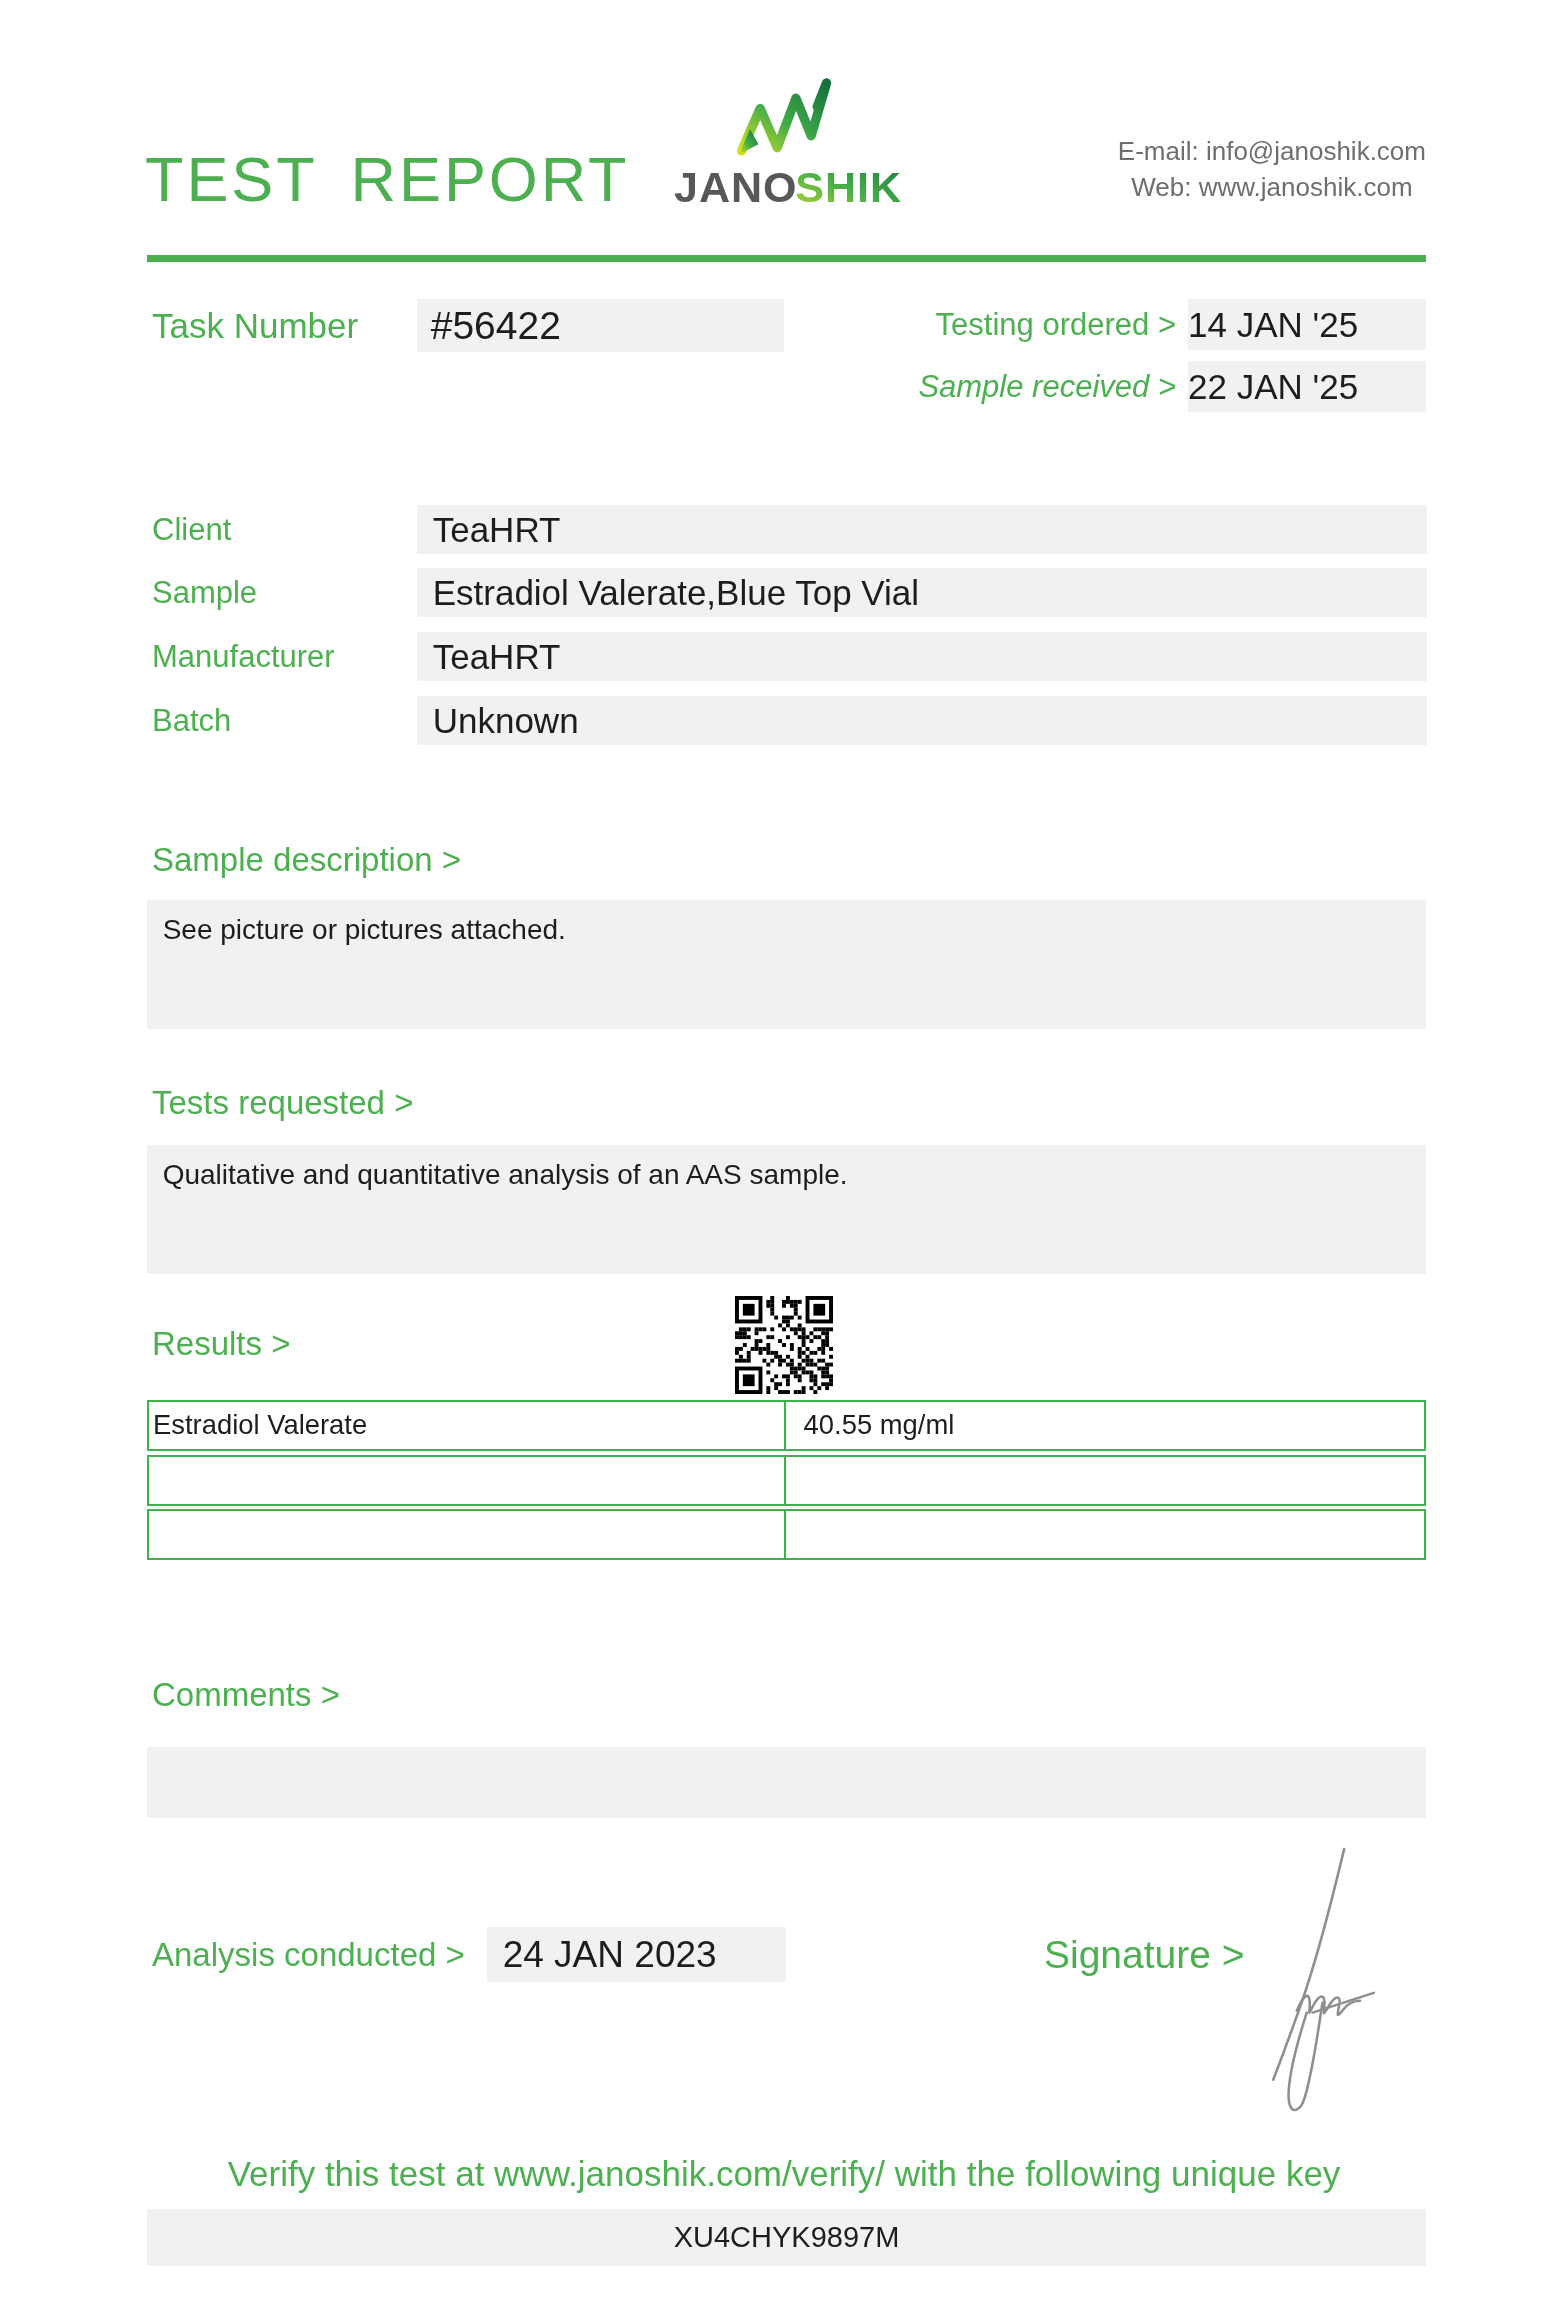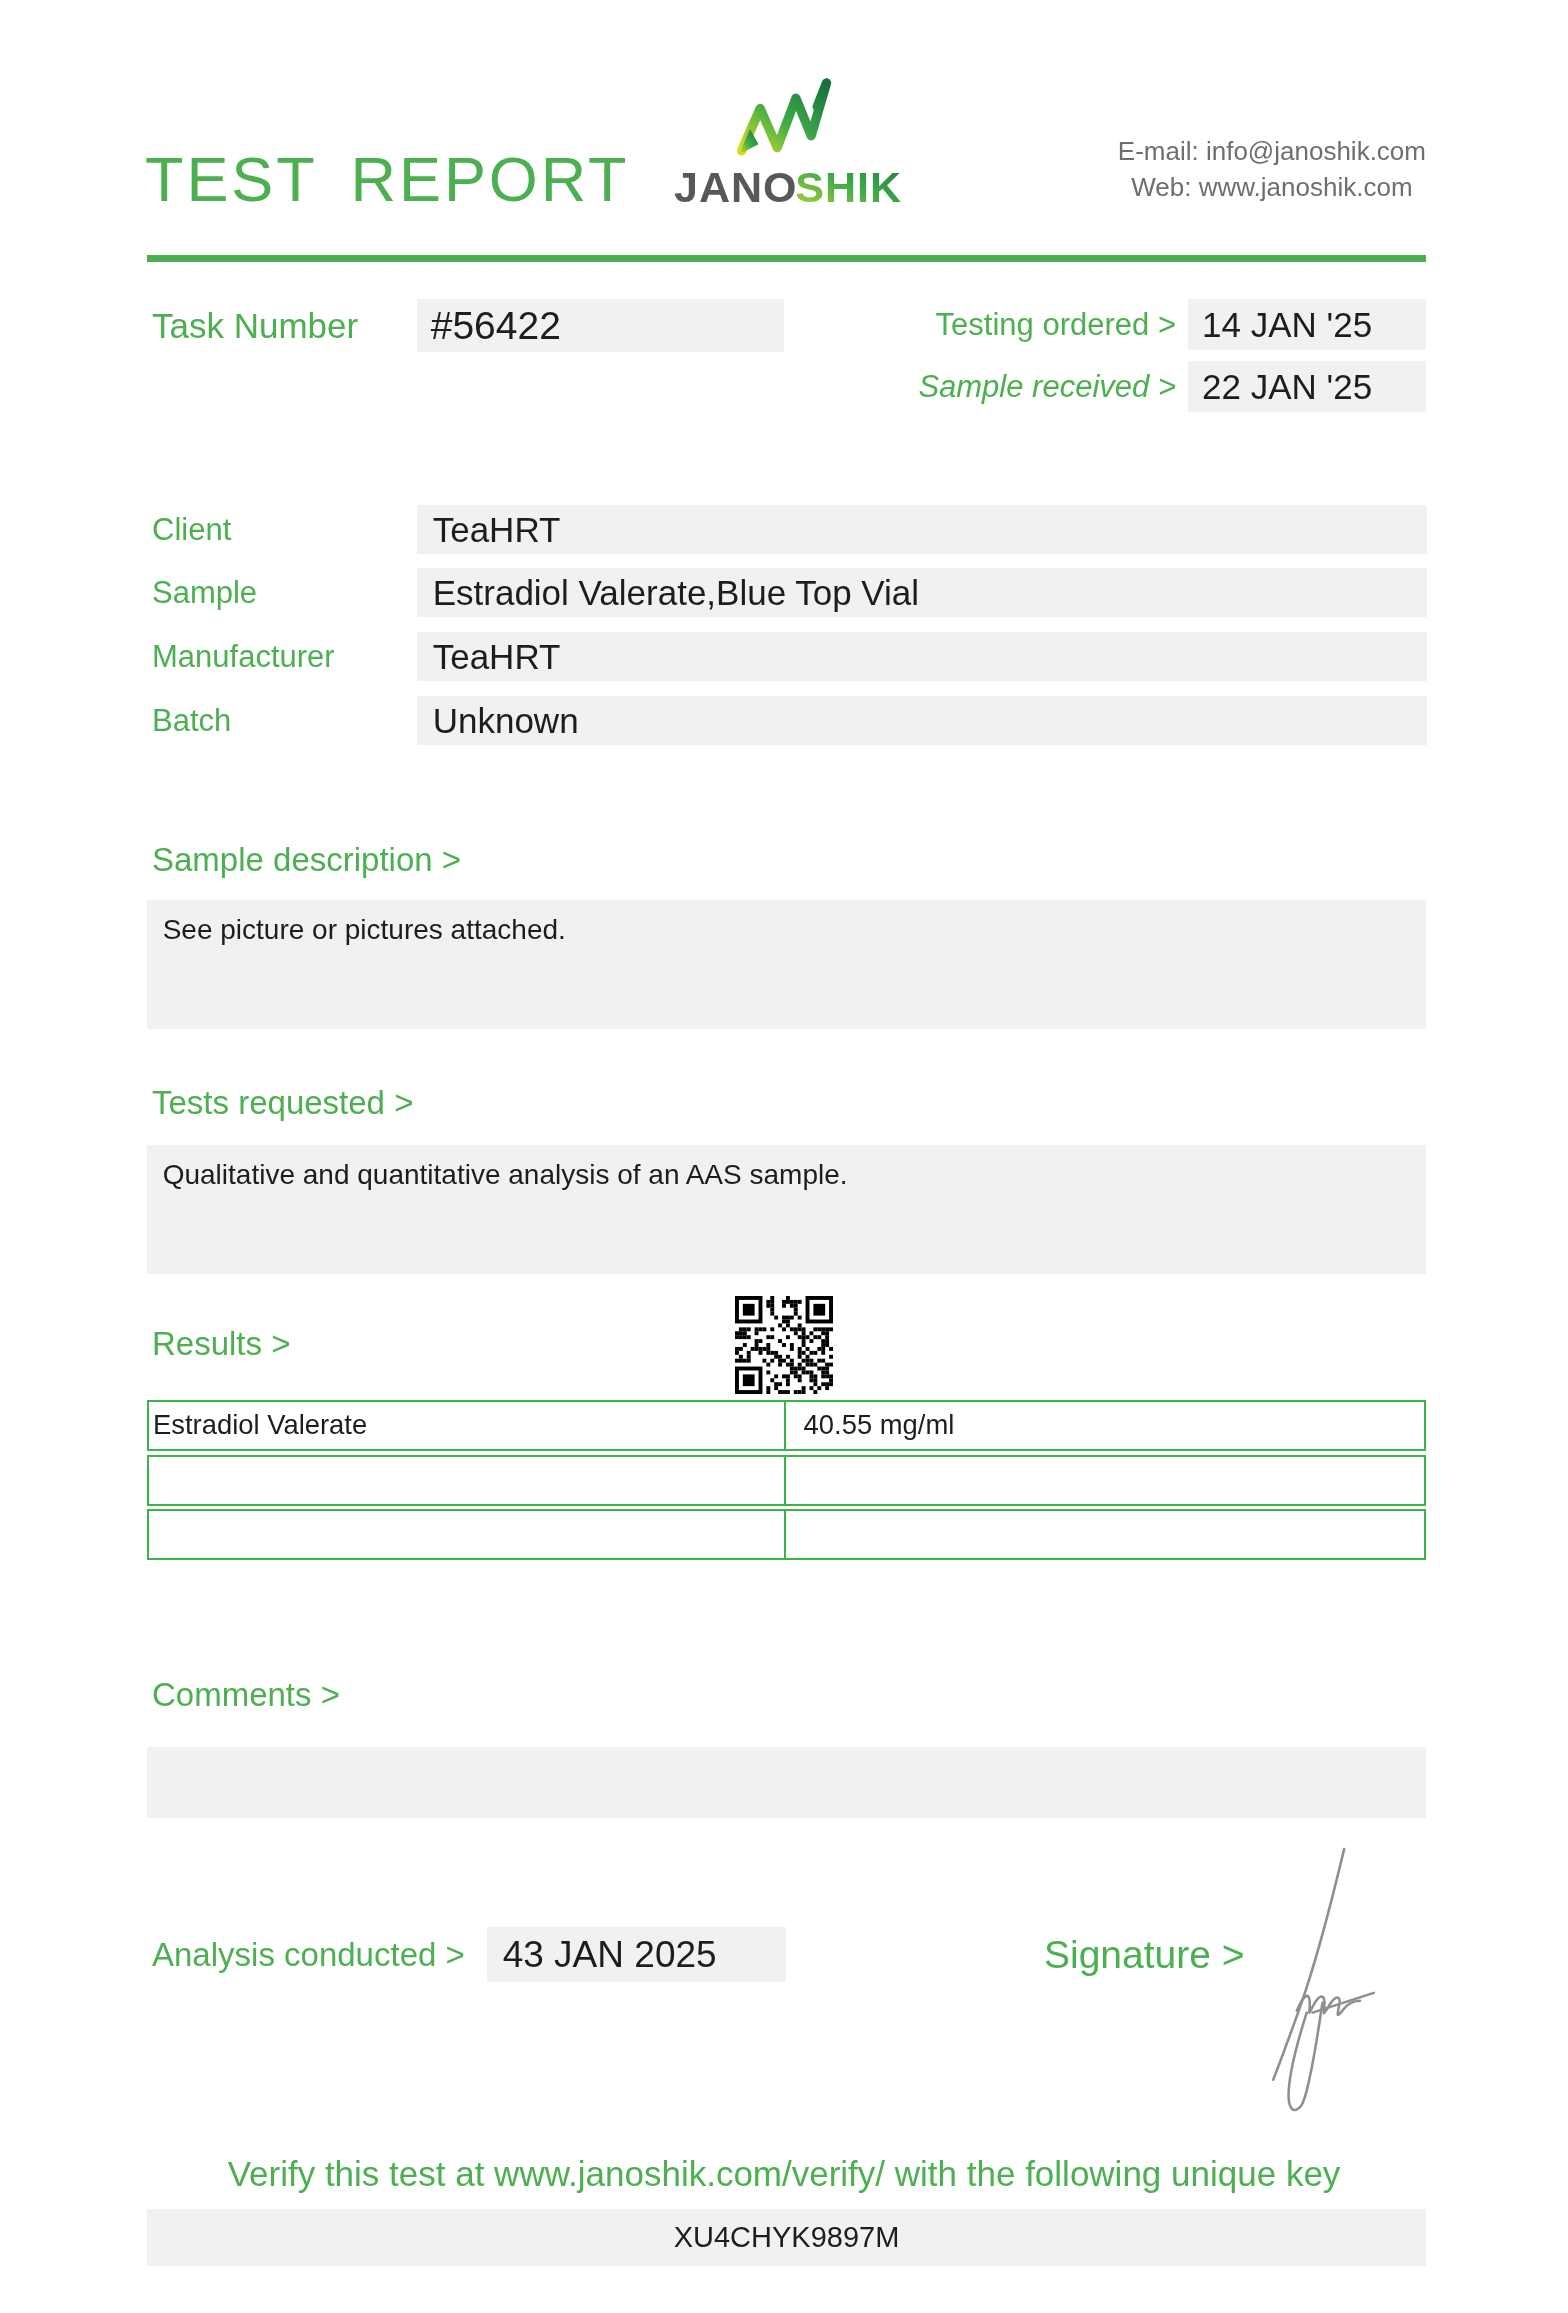--- a/index.html
+++ b/index.html
@@ -23,21 +23,21 @@
   .logo-text{left:674px;top:163px;width:231px;height:49px;}
   .contact{right:142px;top:133px;text-align:center;font-size:26px;line-height:36px;color:var(--gray-text);}
   .rule{left:147px;top:255px;width:1279px;height:6.9px;background:var(--green);}
 
   .task-label{left:152px;top:299px;font-size:35px;line-height:53px;}
   .task-box{left:417px;top:299px;width:367px;height:53px;font-size:39px;line-height:53px;padding-left:13.7px;box-sizing:border-box;}
 
   .date-label{width:294px;text-align:right;font-size:31px;line-height:51px;}
   .date-label-1{left:882px;top:299px;}
   .date-label-2{left:882px;top:361px;font-style:italic;}
-  .date-box{left:1188px;width:238px;height:51px;font-size:35px;line-height:51px;padding-left:14px;box-sizing:border-box;}
+  .date-box{left:1188px;width:238px;height:51px;font-size:35px;line-height:51px;padding-left:0;box-sizing:border-box;}
   .date-box-1{top:299px;}
   .date-box-2{top:361px;}
 
   .info-label{left:152px;font-size:31px;line-height:49px;}
   .info-box{left:417px;width:1010px;height:49px;font-size:35px;line-height:49px;padding-left:15.7px;box-sizing:border-box;}
 
   .sec-heading{left:152px;font-size:33px;}
   .sec-box{left:147px;width:1279px;box-sizing:border-box;padding:11.8px 15.7px;font-size:28px;line-height:35px;}
 
   .qr{left:735px;top:1296px;width:98px;height:98px;}
@@ -351,21 +351,21 @@
     <div class="res-cell-l"></div>
     <div class="res-cell-r"></div>
   </div>
 
   <div class="abs sec-heading green" style="top:1676px">Comments &gt;</div>
   <div class="abs sec-box gbox" style="top:1747px;height:71px;">
     <span></span>
   </div>
 
   <div class="abs analysis-label green">Analysis conducted &gt;</div>
-  <div class="abs analysis-box gbox">43 JAN 2025</div>
+  <div class="abs analysis-box gbox">24 JAN 2023</div>
 
   <div class="abs signature-label green">Signature &gt;</div>
   <div class="abs signature-svg">
     <svg width="129" height="286" viewBox="0 0 130 290" fill="none">
       <g stroke="#8f8f8f" stroke-width="2.6" stroke-linecap="round" fill="none">
         <path d="M88 6 C78 48 60 120 42 170 C34 192 24 220 16 240"></path>
         <path d="M40 170 C46 156 52 150 53 160 C54 170 50 178 56 166 C62 154 68 152 68 162 C68 172 65 178 72 166 C79 154 85 154 83 164 C81 174 80 178 86 170 C92 162 98 160 104 160"></path>
         <path d="M56 172 L118 152"></path>
         <path d="M66 162 C60 200 56 232 48 258 C44 272 34 276 32 262 C30 246 38 210 50 172"></path>
       </g>

